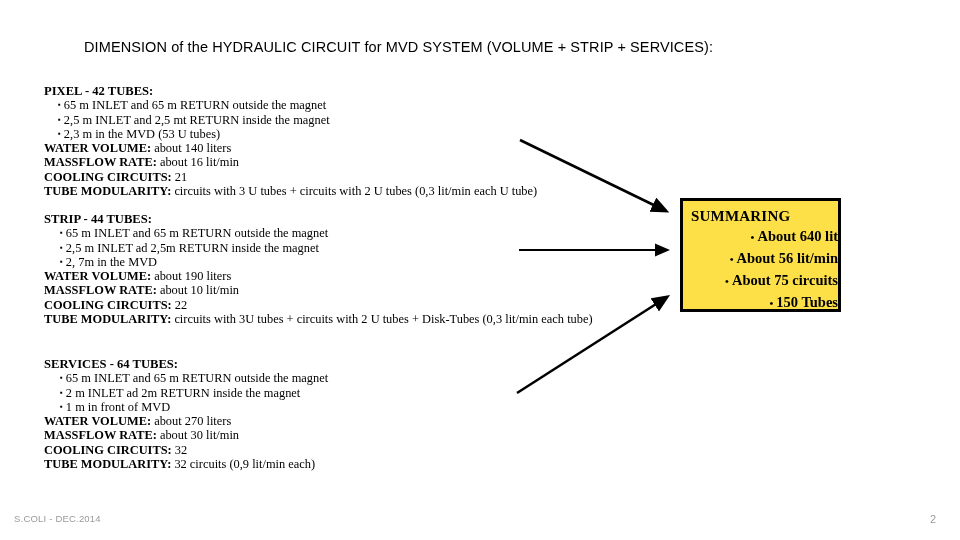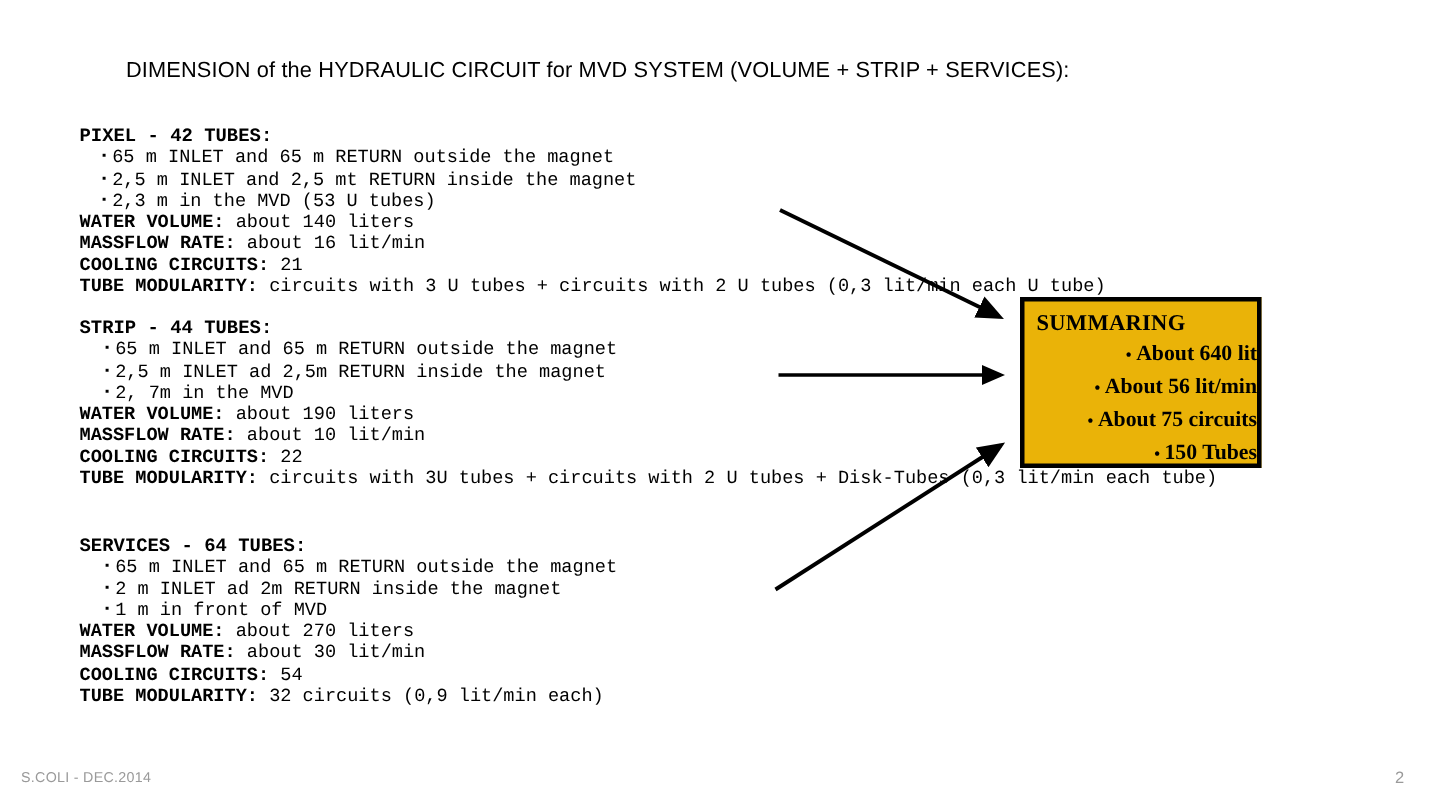--- a/index.html
+++ b/index.html
@@ -28,25 +28,24 @@
     font-size: 14.5px;
     font-weight: 400;
     letter-spacing: 0.1px;
     color: #000000;
     white-space: nowrap;
   }
 
   
   .block {
     position: absolute;
-    left: 53px;
+    left: 44px;
     font-size: 12.4px;
     line-height: 14.3px;
     white-space: nowrap;
-    font-family: Liberation Mono, monospace;
   }
   .block-pixel    { top: 84px; }
   .block-strip    { top: 212px; }
   .block-services { top: 357px; }
 
   .block .hdr {
     font-weight: bold;
     font-size: 12.6px;
   }
   .block .lbl {
@@ -73,21 +72,21 @@
 
   
   .summary-box {
     position: absolute;
     left: 680px;
     top: 198px;
     width: 161px;
     height: 114px;
     border: 3px solid #000000;
     box-sizing: border-box;
-    background: #eab308;
+    background: #fde047;
     padding: 5px 0 0 8px;
   }
   .summary-box .sum-title {
     font-weight: bold;
     font-size: 15px;
     line-height: 20px;
     letter-spacing: 0.2px;
   }
   .summary-box .sum-item {
     font-weight: bold;
@@ -211,21 +210,21 @@
     <div>
       <span class="lbl">WATER VOLUME:</span>
       <span class="val">about 270 liters</span>
     </div>
     <div>
       <span class="lbl">MASSFLOW RATE:</span>
       <span class="val">about 30 lit/min</span>
     </div>
     <div>
       <span class="lbl">COOLING CIRCUITS:</span>
-      <span class="val">54</span>
+      <span class="val">32</span>
     </div>
     <div>
       <span class="lbl">TUBE MODULARITY:</span>
       <span class="val">32 circuits (0,9 lit/min each)</span>
     </div>
   </div>
 
   <svg class="arrows" viewBox="0 0 960 540" width="960" height="540">
     <defs>
       <marker id="arrowhead" markerWidth="7" markerHeight="7" refX="5.6" refY="3" orient="auto" markerUnits="strokeWidth">

